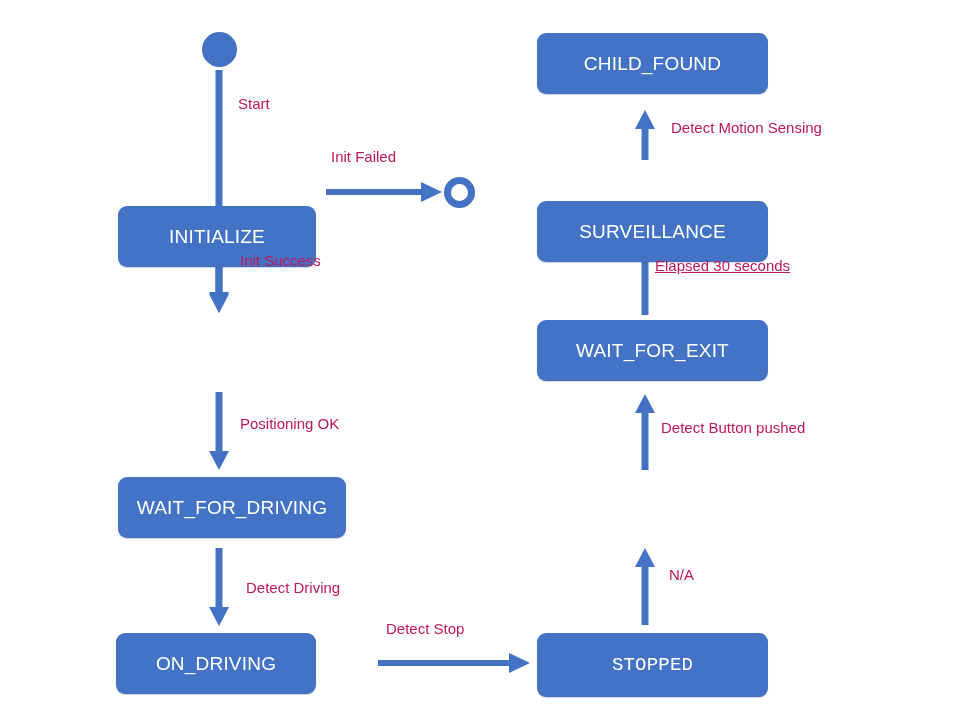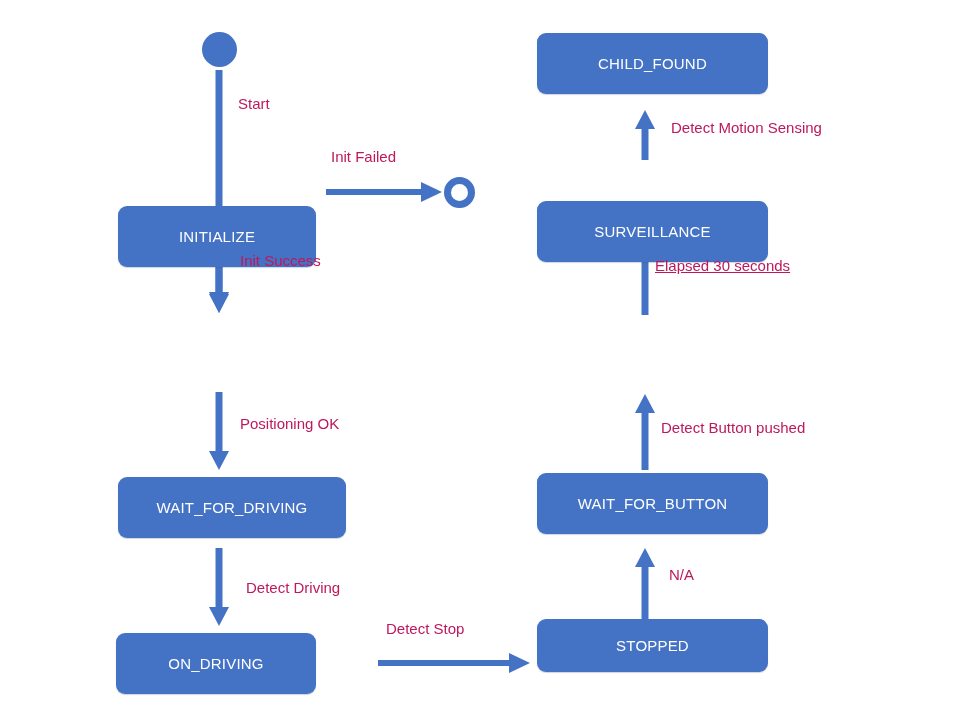--- a/index.html
+++ b/index.html
@@ -30,21 +30,21 @@
     align-items: center;
     justify-content: center;
     color: #ffffff;
     font-size: 15px;
     letter-spacing: 0.2px;
     font-family: "Liberation Sans", sans-serif;
     box-shadow: 0 1px 1px rgba(60,80,120,0.25);
   }
   .state-label {
     color: #ffffff;
-    font-size: 15px;
+    font-size: 19px;
     white-space: nowrap;
   }
   .init-node {
     position: absolute;
     background: #4472C4;
     border-radius: 50%;
   }
   .final-node {
     position: absolute;
     border-radius: 50%;
@@ -132,28 +132,28 @@
 
 
   <div class="state-box" style="left:118px; top:477px; width:228px; height:61px;">
     <span class="state-label">WAIT_FOR_DRIVING</span>
   </div>
 
   <div class="state-box" style="left:116px; top:633px; width:200px; height:61px;">
     <span class="state-label">ON_DRIVING</span>
   </div>
 
-  <div class="state-box" style="left:537px; top:619px; width:231px; height:53px;">
+  <div class="state-box" style="left:537px; top:633px; width:231px; height:64px;font-family:Liberation Mono, monospace;">
     <span class="state-label">STOPPED</span>
   </div>
 
-  <div class="state-box" style="left:537px; top:473px; width:231px; height:61px;">
-    <span class="state-label">WAIT_FOR_BUTTON</span>
+
+  <div class="state-box" style="left:537px; top:320px; width:231px; height:61px;">
+    <span class="state-label">WAIT_FOR_EXIT</span>
   </div>
-
 
   <div class="state-box" style="left:537px; top:165px; width:231px; height:61px;margin-top:36px;">
     <span class="state-label">SURVEILLANCE</span>
   </div>
 
   <div class="state-box" style="left:537px; top:33px; width:231px; height:61px;">
     <span class="state-label">CHILD_FOUND</span>
   </div>
 
   <div class="edge-label" style="left:238px; top:95px;">Start</div>

